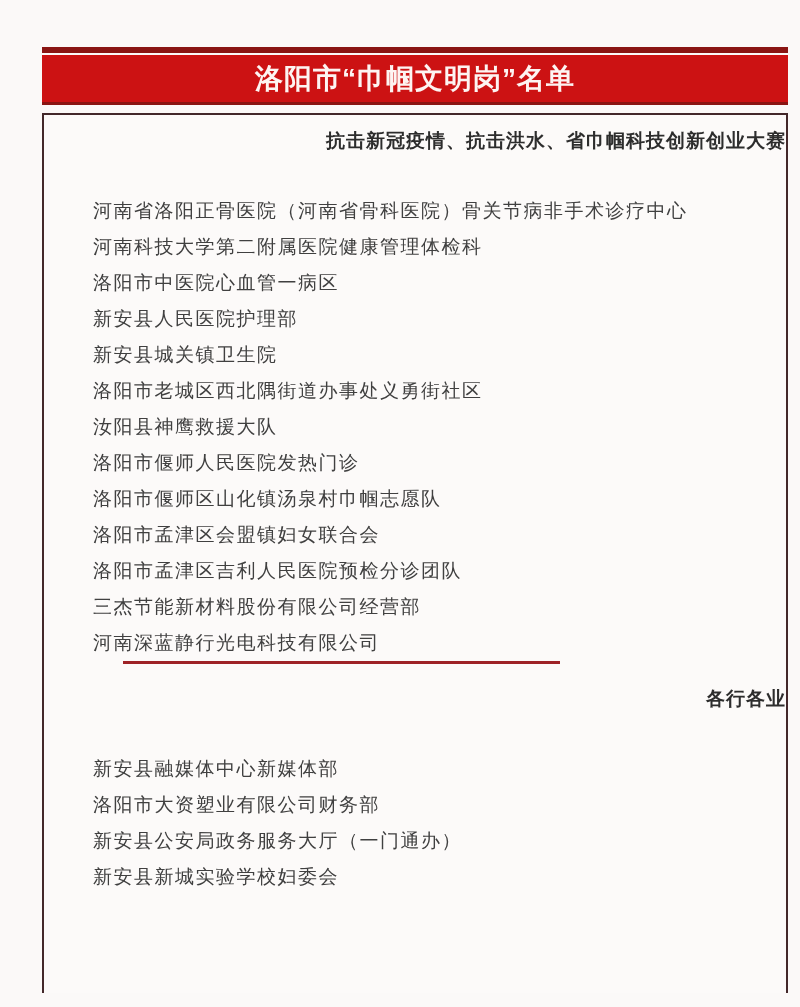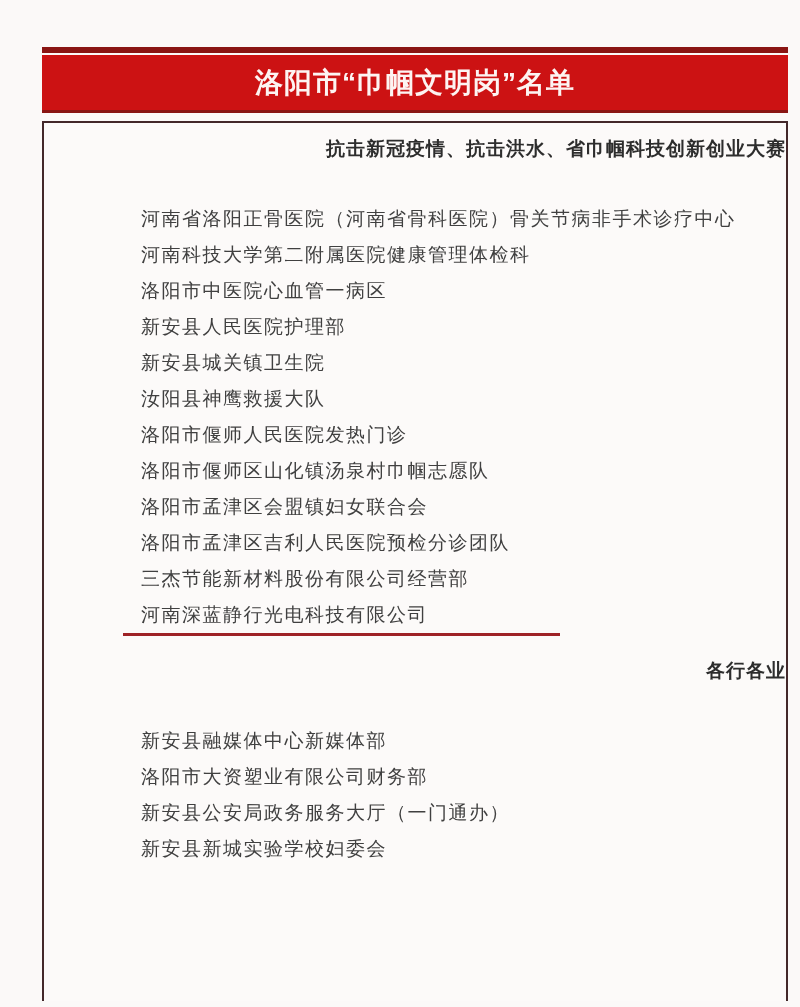--- a/index.html
+++ b/index.html
@@ -15,21 +15,21 @@
     width: 746px;
   }
   
   .banner-top-rule {
     margin-top: 47px;
     height: 6px;
     background: #8a1513;
   }
   .banner {
     margin-top: 2px;
-    height: 58px;
+    height: 50px;
     background: #cc1213;
     border-bottom: 3px solid #8a1513;
     display: flex;
     align-items: center;
     justify-content: center;
   }
   .banner-title {
     color: #fdf4f2;
     font-family: "Liberation Sans", "DejaVu Sans", sans-serif;
     font-weight: bold;
@@ -47,21 +47,21 @@
   }
   .section-heading {
     text-align: right;
     font-family: "Liberation Sans", "DejaVu Sans", sans-serif;
     font-weight: bold;
     font-size: 19px;
     letter-spacing: 1px;
     color: #2d2d2d;
     line-height: 28px;
   }
-  .org-list { padding-left: 97px; }
+  .org-list { padding-left: 49px; }
   .org-list-1 { margin-top: 38px; }
   .org-list-2 { margin-top: 38px; }
   .list-row {
     height: 36px;
     line-height: 36px;
     font-size: 19px;
     letter-spacing: 1.5px;
     color: #404040;
     white-space: nowrap;
   }
@@ -87,20 +87,21 @@
   <div class="content-box">
 
     <div class="section-heading">抗击新冠疫情、抗击洪水、省巾帼科技创新创业大赛</div>
 
     <div class="org-list org-list-1">
         <div class="list-row">河南省洛阳正骨医院（河南省骨科医院）骨关节病非手术诊疗中心</div>
         <div class="list-row">河南科技大学第二附属医院健康管理体检科</div>
         <div class="list-row">洛阳市中医院心血管一病区</div>
         <div class="list-row">新安县人民医院护理部</div>
         <div class="list-row">新安县城关镇卫生院</div>
+        <div class="list-row">洛阳市老城区西北隅街道办事处义勇街社区</div>
         <div class="list-row">汝阳县神鹰救援大队</div>
         <div class="list-row">洛阳市偃师人民医院发热门诊</div>
         <div class="list-row">洛阳市偃师区山化镇汤泉村巾帼志愿队</div>
         <div class="list-row">洛阳市孟津区会盟镇妇女联合会</div>
         <div class="list-row">洛阳市孟津区吉利人民医院预检分诊团队</div>
         <div class="list-row">三杰节能新材料股份有限公司经营部</div>
         <div class="list-row">河南深蓝静行光电科技有限公司</div>
       </div>
 
     <div class="red-divider"></div>

